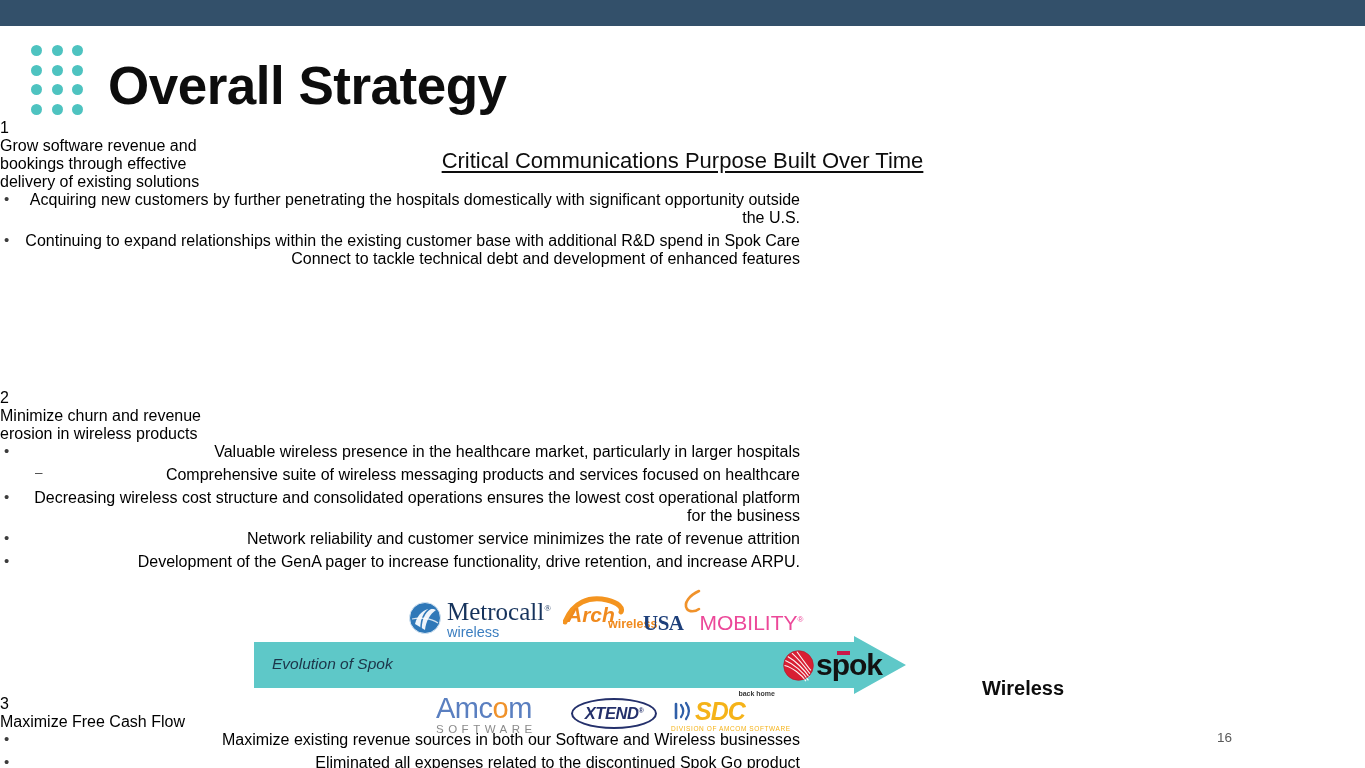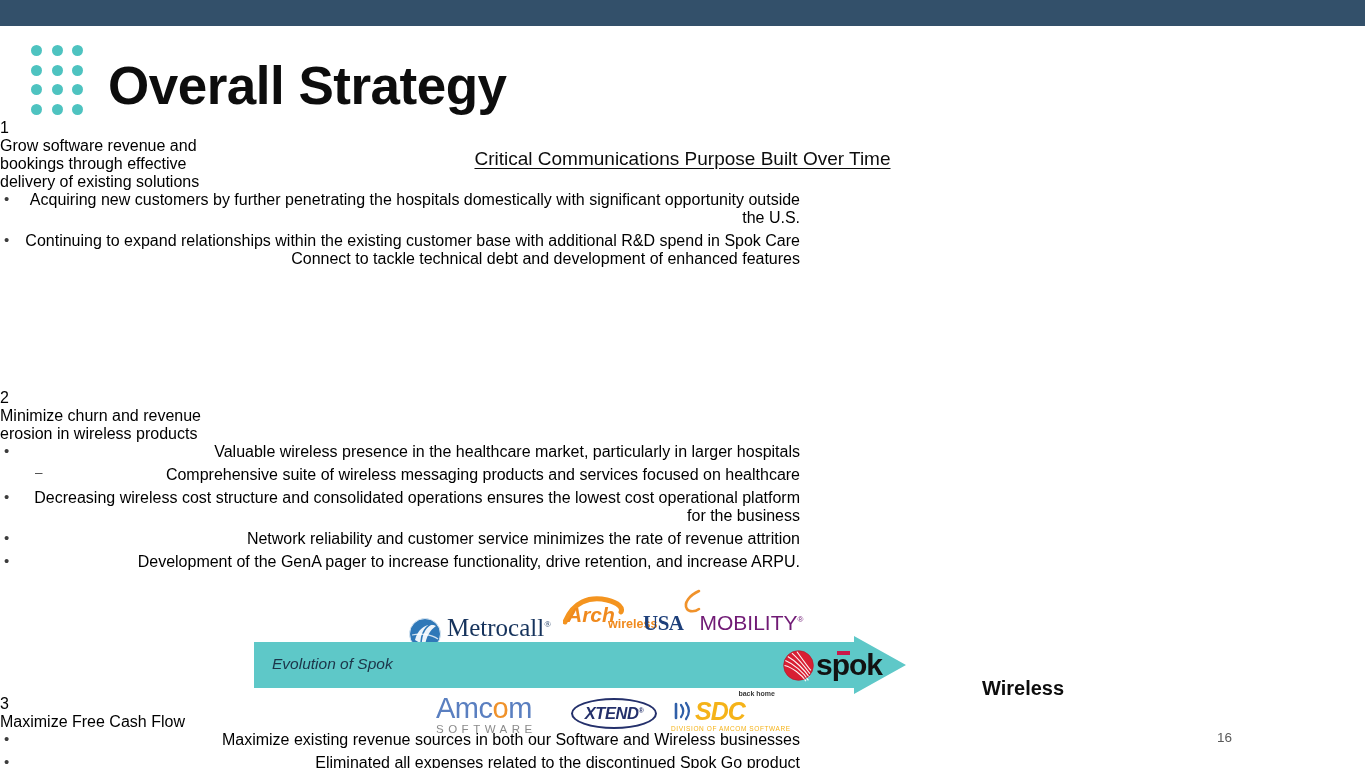--- a/index.html
+++ b/index.html
@@ -41,21 +41,21 @@
     color: #0d0d0d;
     letter-spacing: -0.5px;
     line-height: 62px;
     white-space: nowrap;
   }
   
   .subtitle {
     position: absolute; left: 0; top: 148px;
     width: 1365px;
     text-align: center;
-    font-size: 19px;
+    font-size: 22px;
     color: #0d0d0d;
     text-decoration: underline;
     text-underline-offset: 3px;
   }
   .bullets ul { list-style: none; text-align: right; }
   .bullets li {
     position: relative;
     padding-left: 19px;
     margin-bottom: 5px;
   }
@@ -125,21 +125,21 @@
     position: absolute; left: 21px; top: 1px;
     width: 13px; height: 3.5px;
     background: #c9184a;
   }
 
   
   .logo-row-top { position: absolute; left: 409px; top: 596px; height: 42px; }
   .logo-row-bottom { position: absolute; left: 436px; top: 694px; height: 42px; }
 
   
-  .metrocall { position: absolute; left: 0; top: 16px; display: flex; align-items: center; }
+  .metrocall { position: absolute; left: 0; top: 0; display: flex; align-items: center; }
   .metrocall .globe { width: 32px; height: 32px; }
   .metrocall .words { margin-left: 6px; }
   .metrocall .m1 {
     font-family: "Liberation Serif", serif;
     font-size: 25px; color: #16335c; line-height: 24px;
     font-weight: normal;
   }
   .metrocall .m1 sup { font-size: 9px; vertical-align: super; }
   .metrocall .m2 {
     font-size: 14.5px; color: #3b7ec0; line-height: 16px;
@@ -148,21 +148,21 @@
   
   .arch { position: absolute; left: 154px; top: 0px; width: 86px; height: 40px; }
   .arch .archw {
     position: absolute; left: 45px; top: 21px;
     font-size: 12.5px; font-weight: bold; color: #f08a1e;
   }
   
   .usam { position: absolute; left: 234px; top: 10px; display: flex; align-items: baseline; }
   .usam .usa { font-size: 21px; font-weight: bold; color: #1d3f7a; letter-spacing: -0.5px; font-family: Liberation Serif, serif; }
   .usam .swoosh { position: relative; width: 20px; height: 24px; margin-left: -2px; }
-  .usam .mob { font-size: 21px; color: #701a75; letter-spacing: 0px; margin-left: -2px; text-align: right; }
+  .usam .mob { font-size: 21px; color: #ec4899; letter-spacing: 0px; margin-left: -2px; text-align: right; }
   .usam .mob sup { font-size: 8px; vertical-align: super; }
 
   
   .amcom { position: absolute; left: 0; top: 0; }
   .amcom .a1 { font-size: 29px; color: #5a7fc0; line-height: 28px; letter-spacing: -0.5px; }
   .amcom .a2 { font-size: 11.5px; color: #8a8a8a; letter-spacing: 4.5px; line-height: 14px; }
   
   .xtend {
     position: absolute; left: 135px; top: 4px;
     width: 86px; height: 31px;

